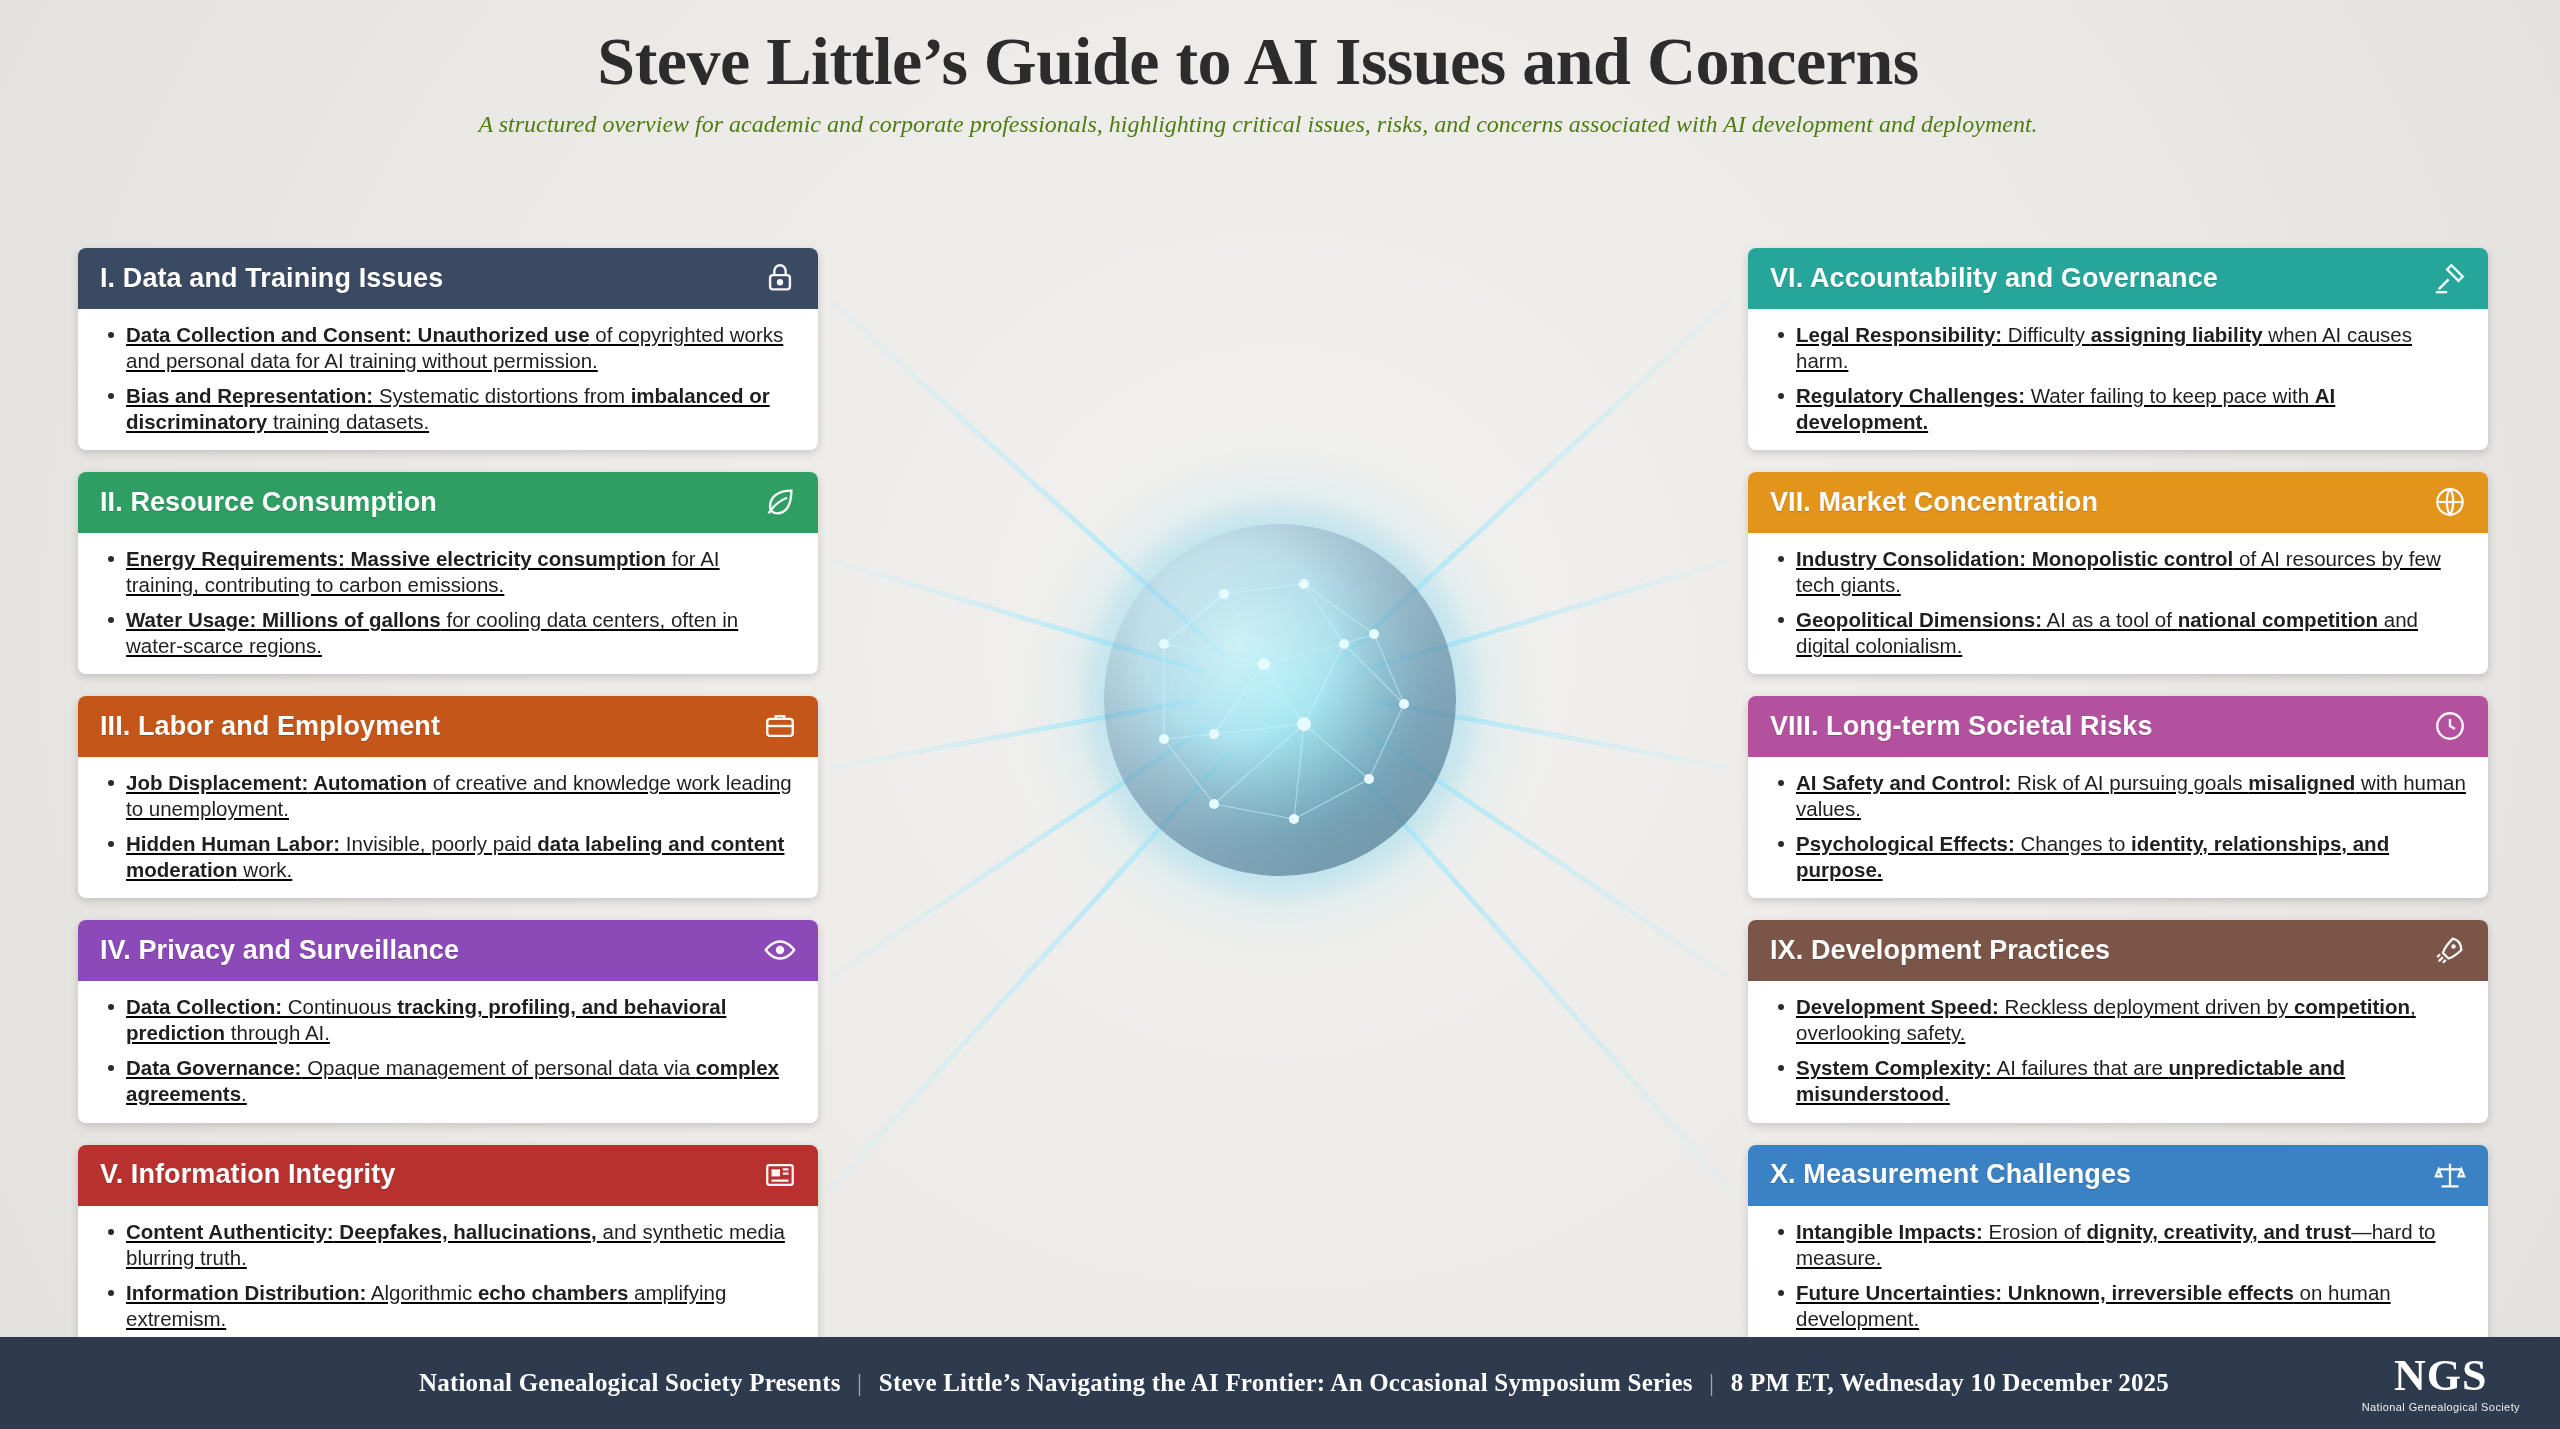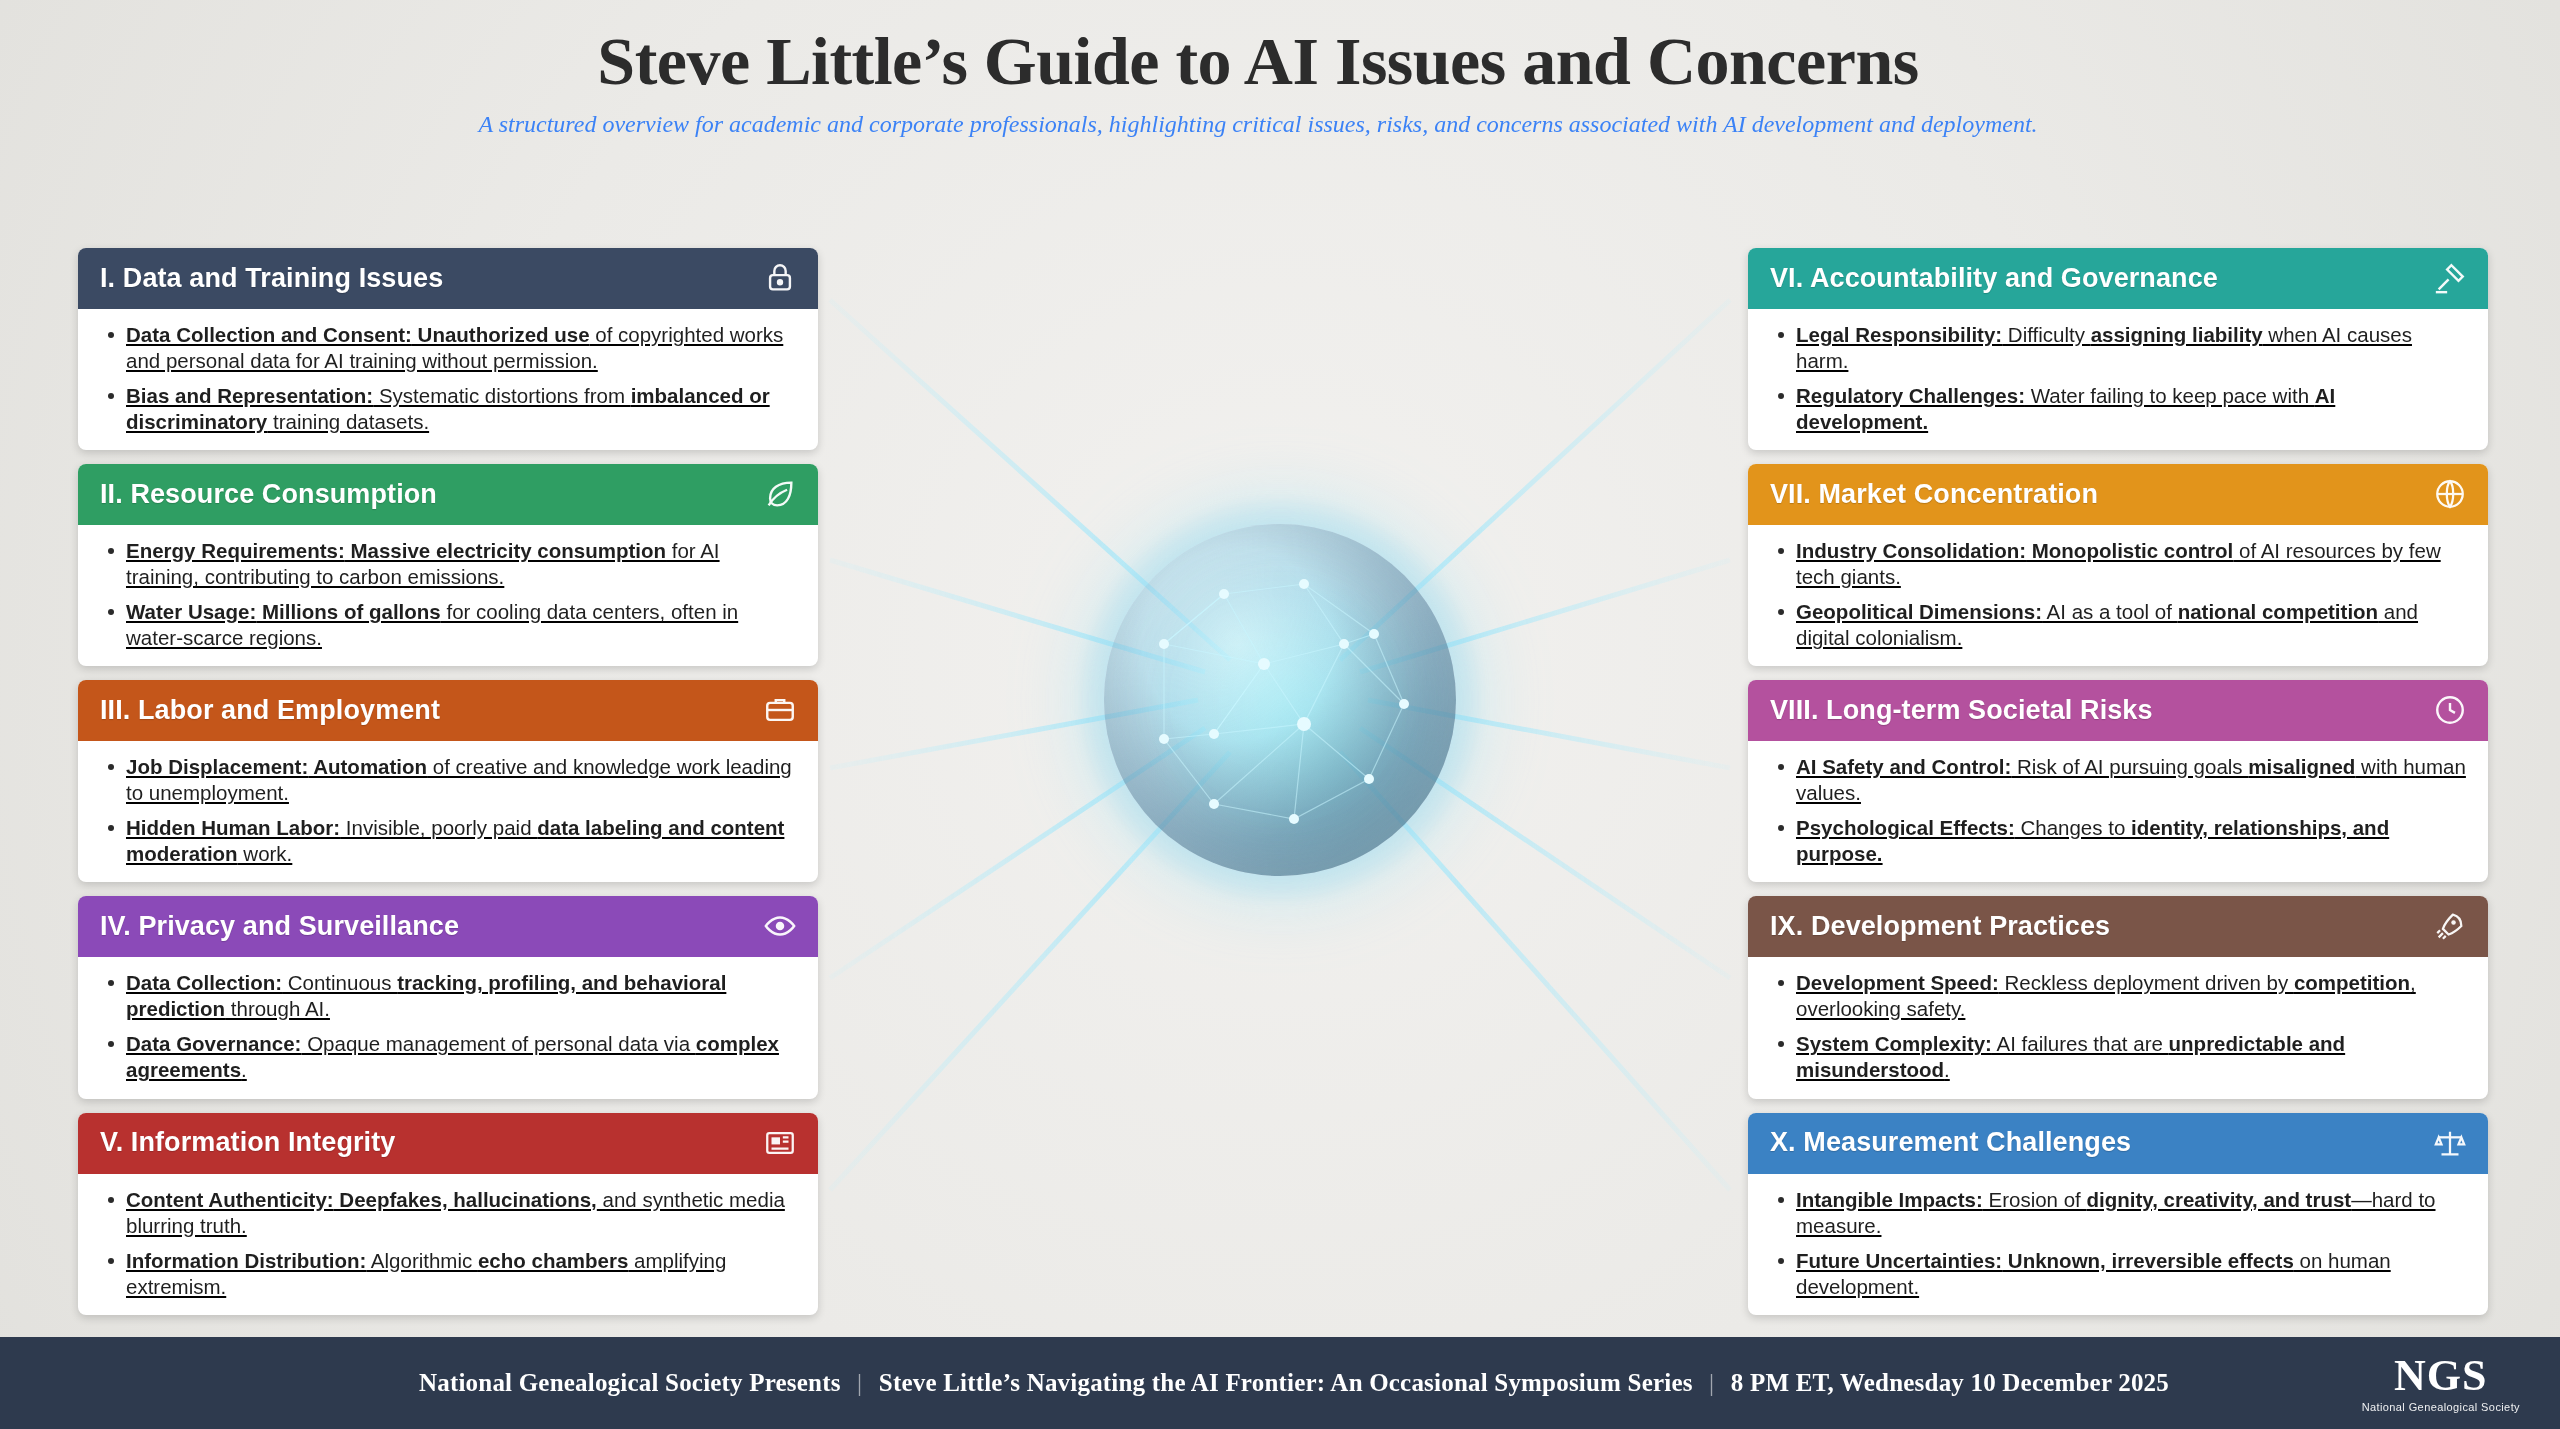--- a/index.html
+++ b/index.html
@@ -15,26 +15,26 @@
 
   
   .header { text-align:center; padding-top:26px; }
   .title {
     font-family:"Liberation Serif", serif;
     font-size:68px; font-weight:bold; color:#2c2c2c;
     letter-spacing:-0.5px; line-height:1.05; margin:0;
   }
   .subtitle {
     font-family:"Liberation Serif", serif;
-    font-style:italic; font-size:24px; color:#3b82f6;
+    font-style:italic; font-size:24px; color:#4d7c0f;
     margin:14px 0 0 0;
   }
 
   
-  .col { position:absolute; top:248px; width:740px; display:flex; flex-direction:column; gap:14px; z-index:4; }
+  .col { position:absolute; top:248px; width:740px; display:flex; flex-direction:column; gap:22px; z-index:4; }
   .col-left  { left:78px; }
   .col-right { left:1748px; }
 
   .card {
     background:#ffffff;
     border-radius:8px;
     box-shadow:0 3px 8px rgba(0,0,0,0.16);
     overflow:hidden;
     position:relative;
   }

